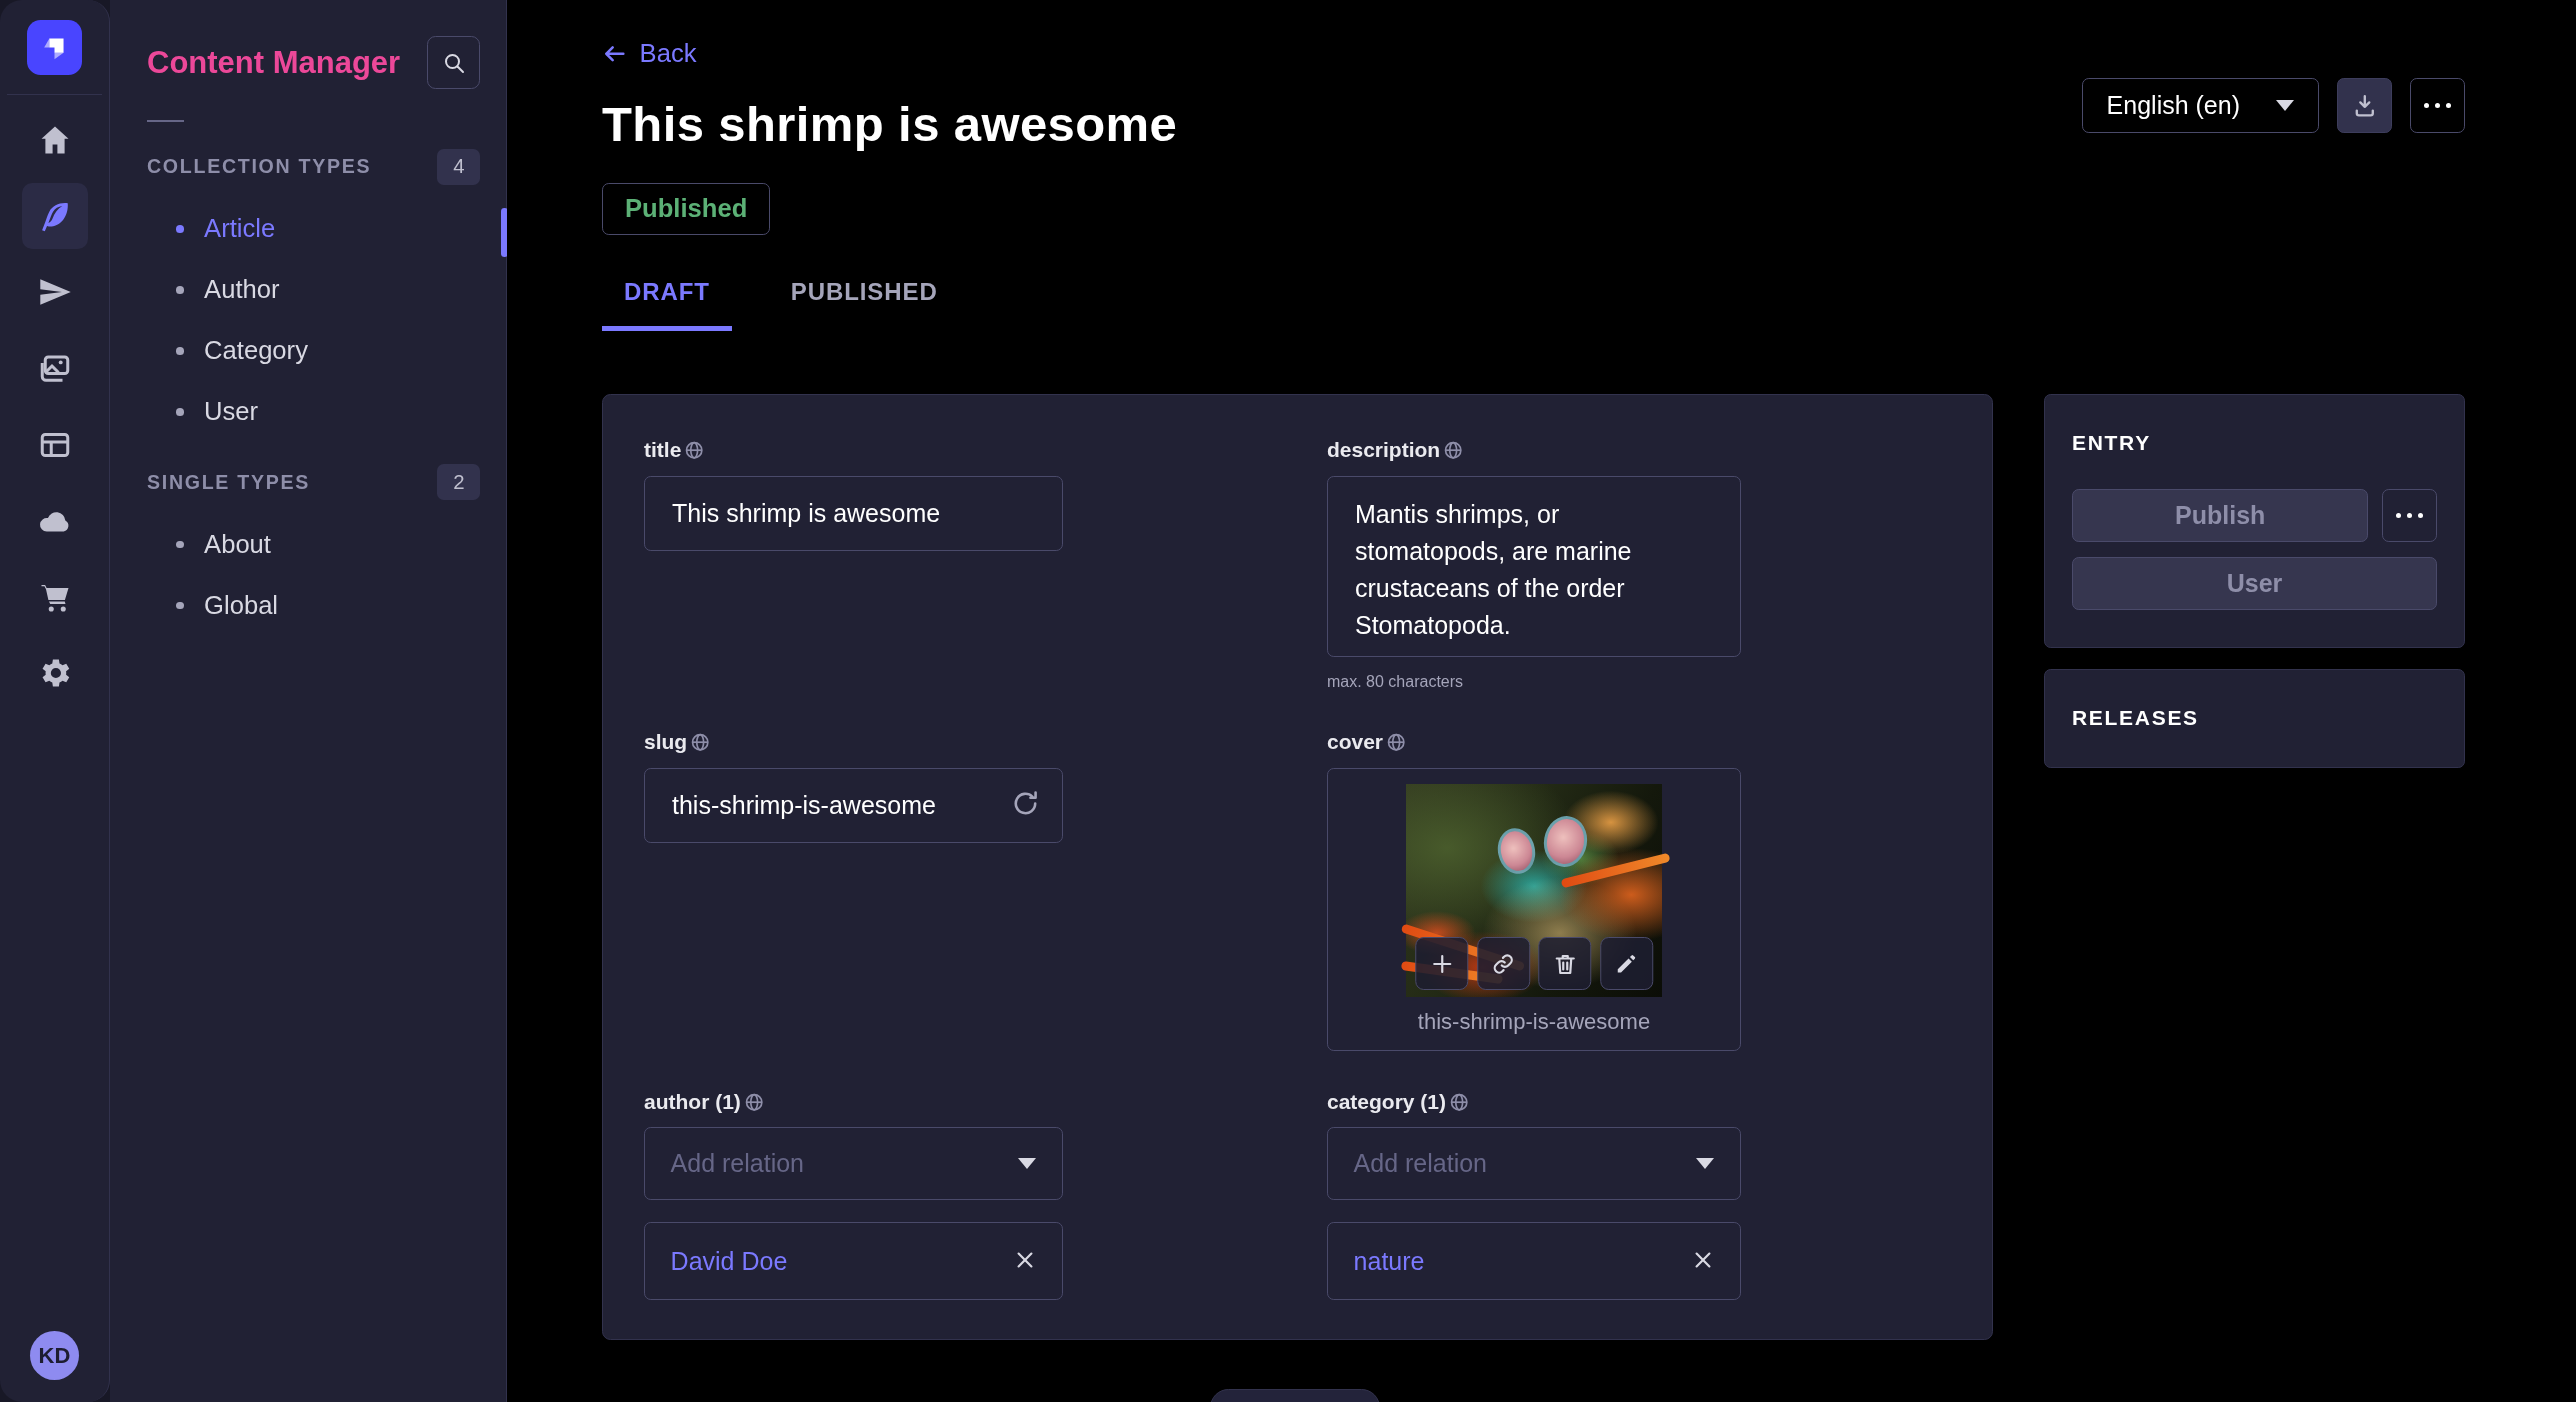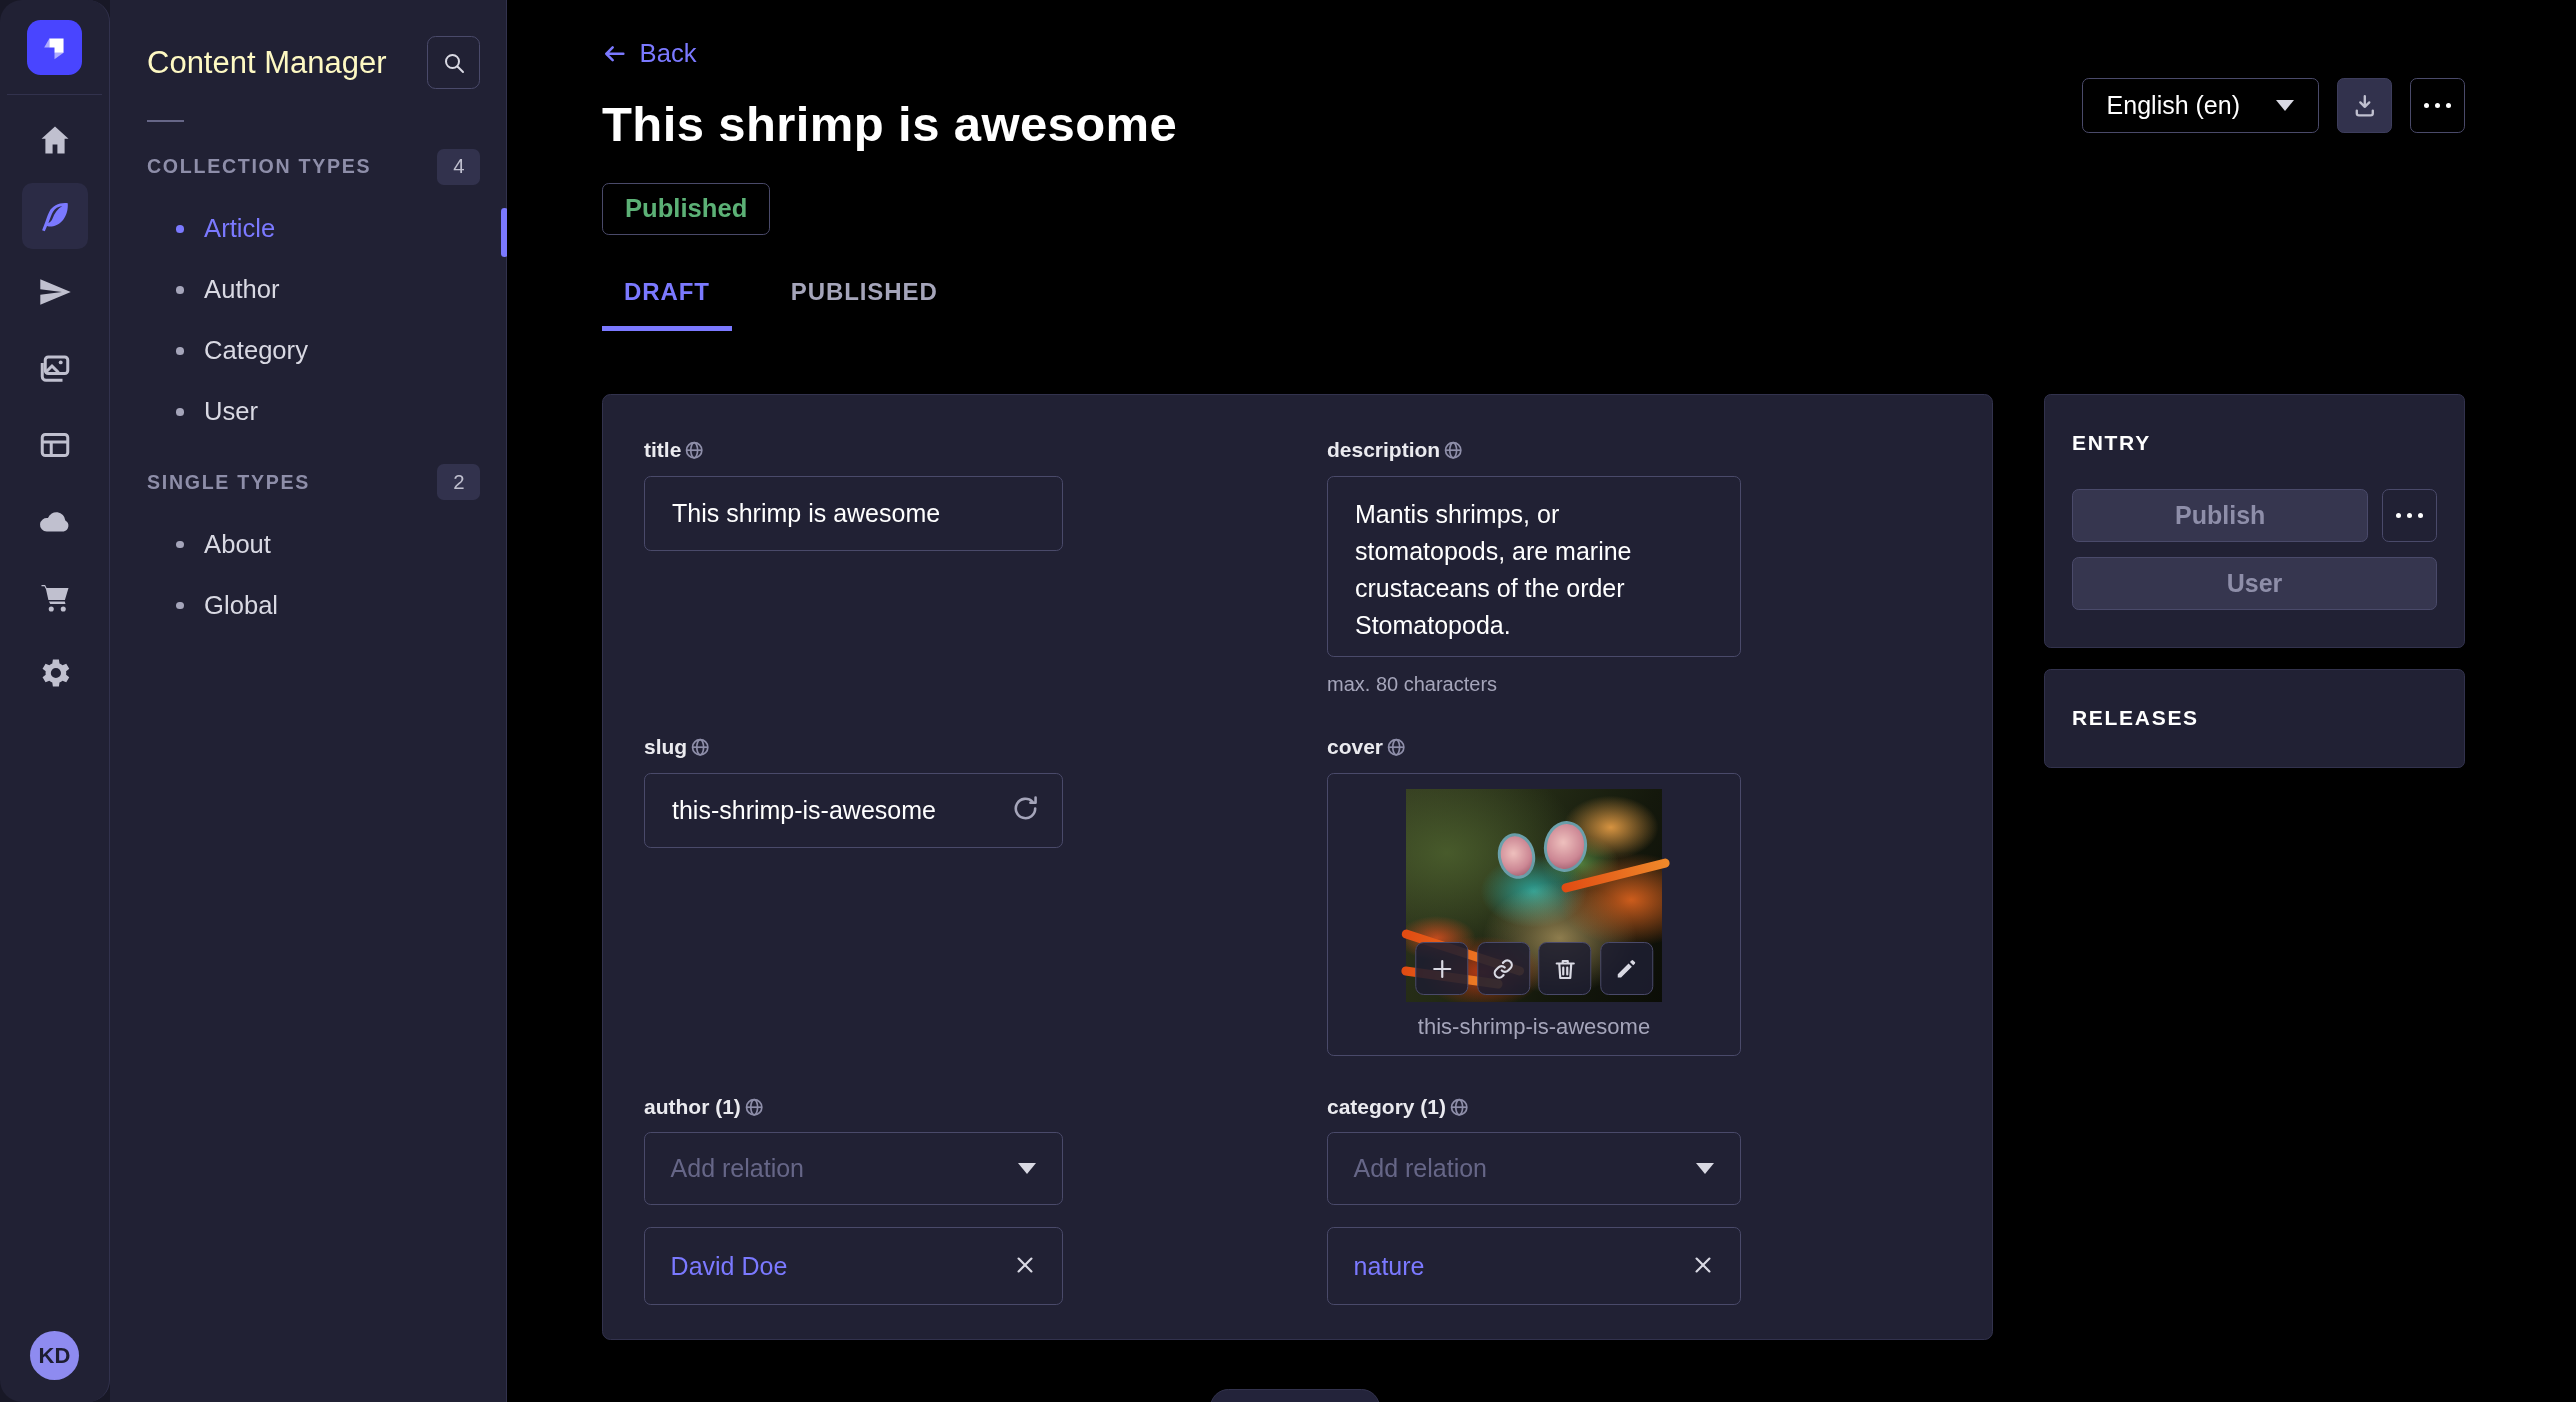--- a/index.html
+++ b/index.html
@@ -24,21 +24,21 @@
   .rail-slot svg { width:36px; height:36px; }
   .avatar { margin-top:auto; margin-bottom:22px; width:49px; height:49px; border-radius:50%;
             background:#8e8bf0; color:#1d1d31; font-weight:bold; font-size:22px;
             display:flex; align-items:center; justify-content:center; cursor:pointer; }
 
   
   .sidebar { width:397px; background:#212134; border-right:1.7px solid #32324d;
              position:relative; flex:none; }
   .sb-head { display:flex; align-items:center; justify-content:space-between;
              padding:36px 25.6px 0 37px; }
-  .sb-title { font-size:31px; font-weight:normal; color:#fef9c3; }
+  .sb-title { font-size:31px; font-weight:bold; color:#ec4899; }
   .sb-search { width:53px; height:53px; border-radius:8.5px; border:1.7px solid #4a4a6a;
                background:transparent; color:#d9d9e3; display:flex; align-items:center;
                justify-content:center; cursor:pointer; }
   .sb-divider { width:37px; height:1.7px; background:#666687; margin:31px 0 27px 37px; }
   .sb-section-head { display:flex; align-items:center; justify-content:space-between;
                      padding:0 25.6px 0 37px; margin-top:8.5px;text-align:center; }
   .sb-section-label { font-size:19.6px; font-weight:bold; letter-spacing:1.7px; color:#8e8ea9; }
   .sb-badge { min-width:43px; height:36px; border-radius:6.8px; background:#32324d; color:#c0c0cf;
               font-size:20.4px; display:flex; align-items:center; justify-content:center; padding:0 10.2px; }
   .sb-list { margin:13.6px 0 22px; }
@@ -86,21 +86,21 @@
   .field-label { display:flex; align-items:center; gap:3px; font-size:21px; font-weight:bold;
                  color:#eaeaef; margin-bottom:13.6px; }
   .field-label svg { color:#8e8ea9; }
   .tinput { width:100%; height:75px; background:transparent; border:1.7px solid #4a4a6a;
             border-radius:6.8px; padding:0 27px; font-size:25px; color:#ffffff;
             font-family:"Liberation Sans", sans-serif; }
   .slug-wrap { position:relative; }
   .slug-wrap .tinput { padding-right:77px; }
   .slug-refresh { position:absolute; right:22px; top:20.4px; color:#a5a5ba; cursor:pointer; }
   textarea.tinput { height:181px; padding:19px 27px; line-height:37px; resize:none; }
-  .hint { margin-top:13.6px; font-size:20px; color:#a5a5ba; }
+  .hint { margin-top:13.6px; font-size:16px; color:#a5a5ba; }
 
   .cover-box { height:283px; border:1.7px solid #4a4a6a; border-radius:6.8px;
                display:flex; flex-direction:column; align-items:center; padding-top:15.3px; }
   .cover-img { width:256px; height:213px; position:relative; flex:none;
     background:
       radial-gradient(77px 51px at 80% 18%, rgba(235,160,70,.9), transparent 62%),
       radial-gradient(111px 72px at 88% 52%, rgba(225,100,30,.9), transparent 65%),
       radial-gradient(102px 60px at 30% 86%, rgba(210,60,20,.85), transparent 60%),
       radial-gradient(60px 34px at 12% 70%, rgba(230,80,30,.8), transparent 65%),
       radial-gradient(128px 94px at 60% 70%, rgba(240,205,130,.55), transparent 60%),

